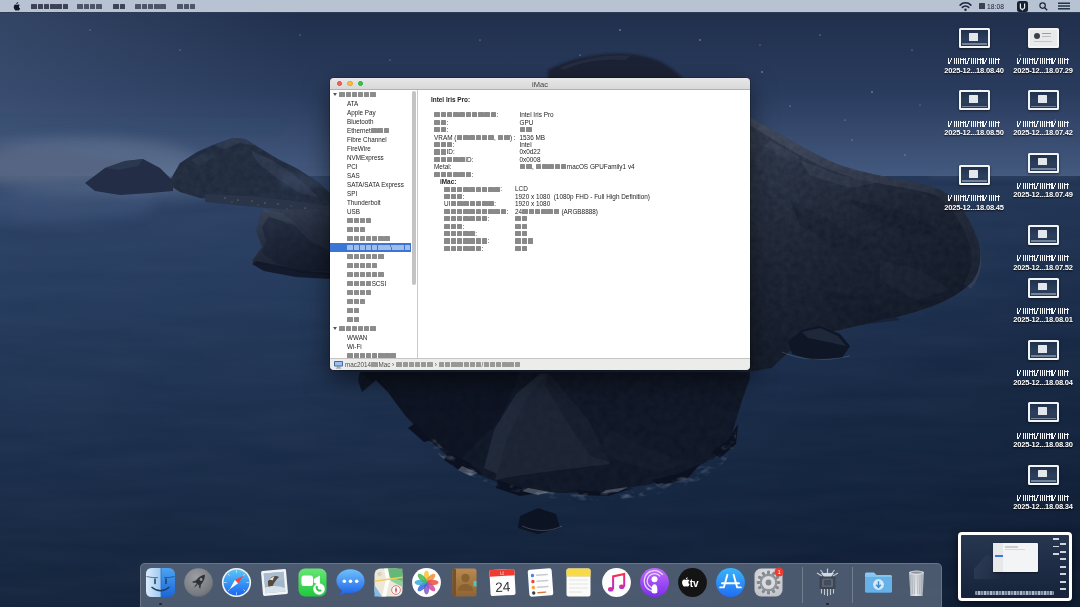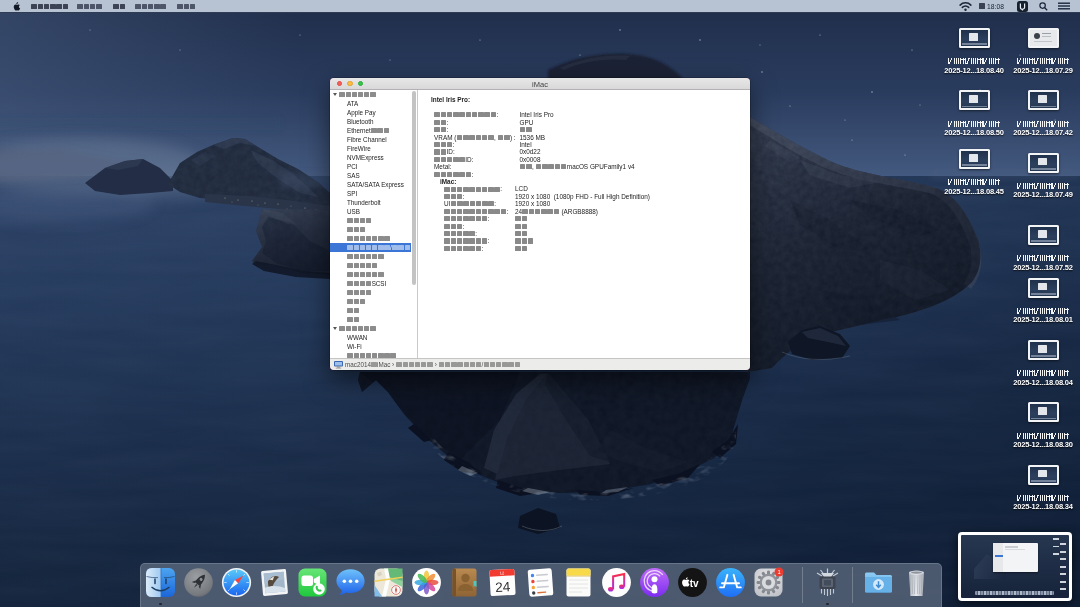--- a/index.html
+++ b/index.html
@@ -316,21 +316,21 @@
         </div>
         <div class="dlab"><span class="j jw"></span><span class="j jw"></span><span class="j jw"></span><span class="j jw"></span><span class="j jw"></span><span class="j jw"></span><span class="j jw"></span><span class="j jw"></span><span class="j jw"></span><br>2025-12...18.08.40</div>
       </div>
 <div class="dicon" style="left:941px;top:90.4px">
         <div class="dthumb">
           <i></i>
           <u></u>
         </div>
         <div class="dlab"><span class="j jw"></span><span class="j jw"></span><span class="j jw"></span><span class="j jw"></span><span class="j jw"></span><span class="j jw"></span><span class="j jw"></span><span class="j jw"></span><span class="j jw"></span><br>2025-12...18.08.50</div>
       </div>
-<div class="dicon" style="left:941px;top:149px">
+<div class="dicon" style="left:941px;top:165px">
         <div class="dthumb">
           <i></i>
           <u></u>
         </div>
         <div class="dlab"><span class="j jw"></span><span class="j jw"></span><span class="j jw"></span><span class="j jw"></span><span class="j jw"></span><span class="j jw"></span><span class="j jw"></span><span class="j jw"></span><span class="j jw"></span><br>2025-12...18.08.45</div>
       </div>
 <div class="dicon" style="left:1010px;top:28.0px">
         <div class="dthumb" style="background:#e8e9eb">
           <b style="position:absolute;left:4px;top:3px;width:6px;height:6px;border-radius:50%;background:#3a3f48"></b>
           <b style="position:absolute;left:12px;top:3px;width:9px;height:1px;background:#9aa0a8"></b>

